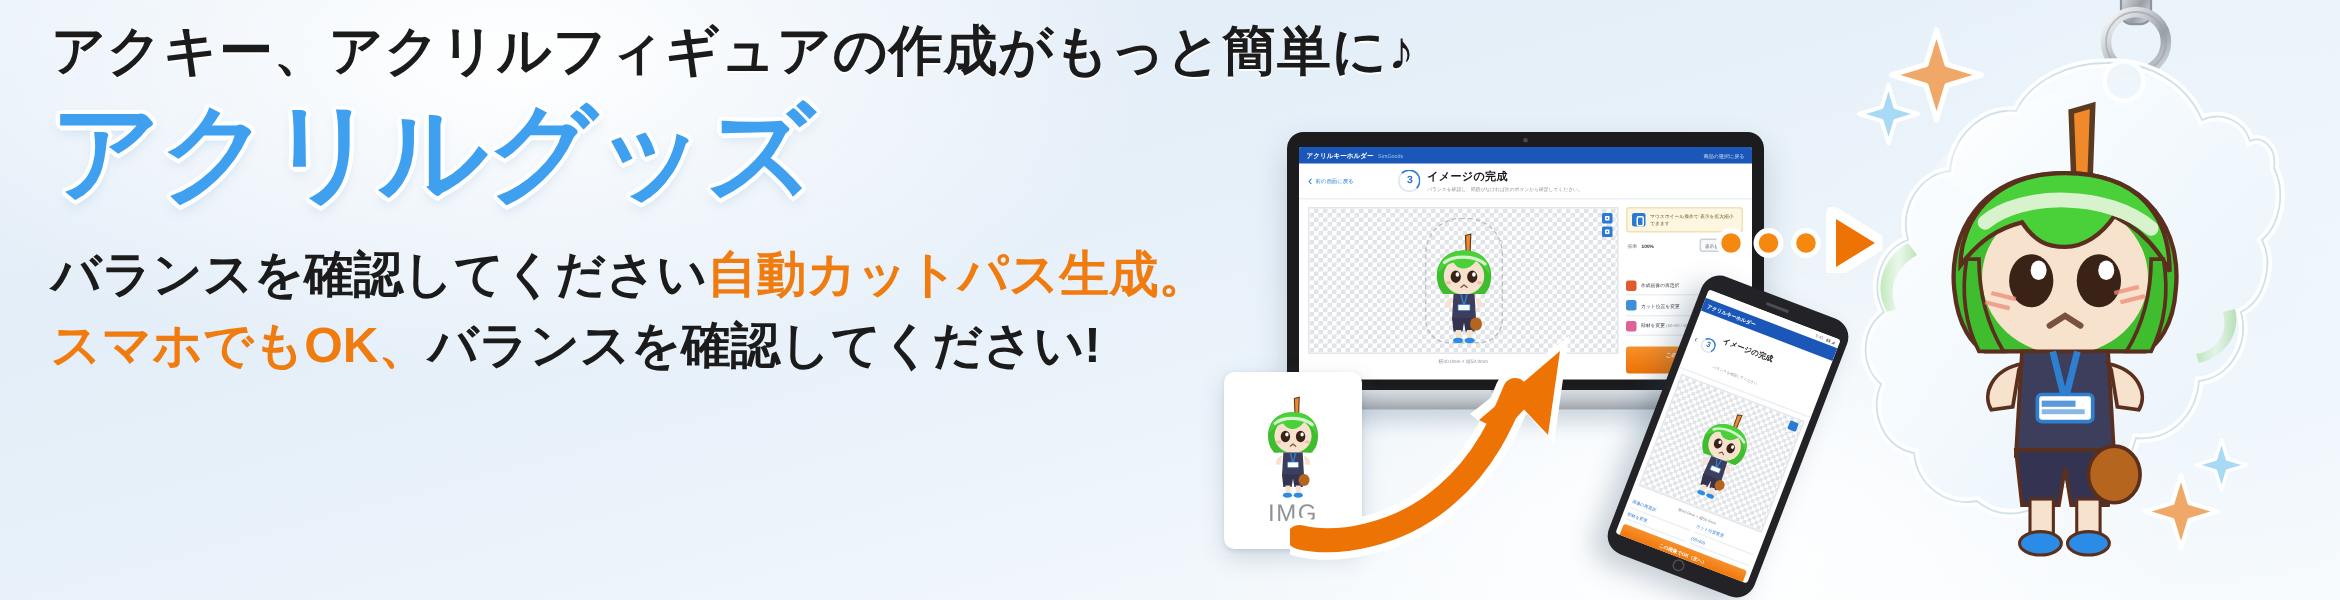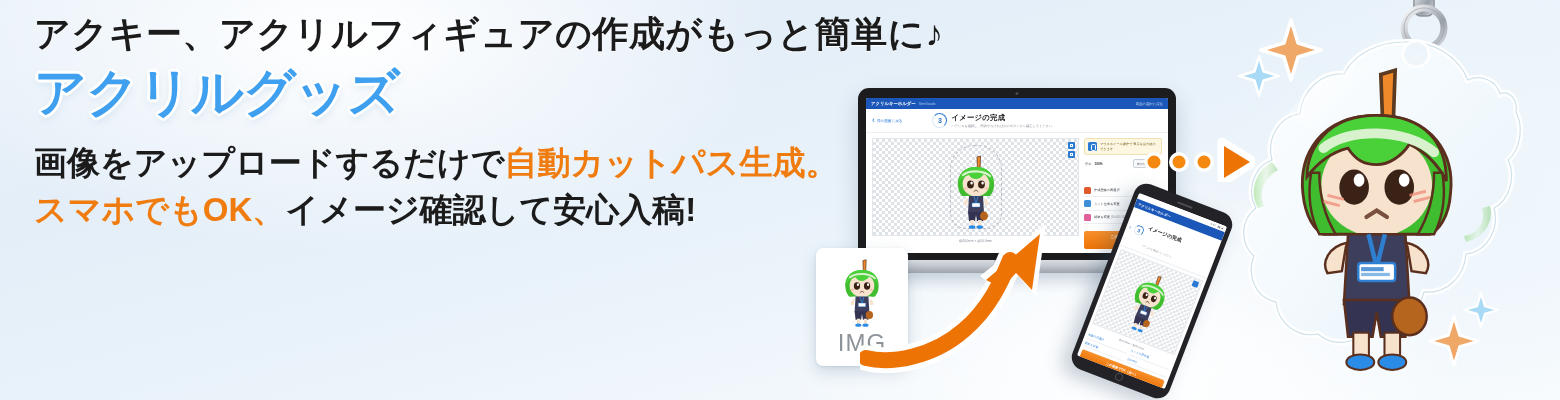--- a/index.html
+++ b/index.html
@@ -29,21 +29,21 @@
     font-size:36px; font-weight:bold; color:#1b1b1b;
     letter-spacing:0.5px; line-height:1.2; white-space:nowrap;
     text-shadow:0 1px 0 rgba(255,255,255,.85);
   }
 
   .head {
     margin-top:12px;
     font-weight:bold; line-height:0.98; letter-spacing:-1px;
   }
   .head-l1, .head-l2 { display:block; white-space:nowrap; }
-  .head-l1 { font-size:52px; }
+  .head-l1 { font-size:72px; }
   .head-l2 { font-size:76px; margin-top:8px; }
   .bl { color:#3fa0f0; }
   .bl-d { color:#2a8ce8; }
   .head .bl, .head .bl-d {
     text-shadow:
       3px 0 0 #fff, -3px 0 0 #fff, 0 3px 0 #fff, 0 -3px 0 #fff,
       2px 2px 0 #fff, -2px 2px 0 #fff, 2px -2px 0 #fff, -2px -2px 0 #fff,
       0 4px 8px rgba(120,170,210,.30);
   }
 
@@ -188,21 +188,21 @@
     border-radius:2px; text-align:center; font-size:3.2px; font-weight:bold; padding:3px 0;
   }
 
   
   .imgcard {
     position:absolute; left:16px; top:248px; width:92px; height:118px;
     background:#fff; border-radius:7px;
     box-shadow:0 6px 16px rgba(60,90,120,.20), 0 1px 3px rgba(60,90,120,.14);
     display:flex; flex-direction:column; align-items:center; justify-content:center; gap:2px;
   }
-  .imgcard .lbl { font-size:24px; color:#8d9399; letter-spacing:1px; font-weight:normal; }
+  .imgcard .lbl { font-size:16px; color:#8d9399; letter-spacing:1px; font-weight:normal; }
 
   
   .arrow-curve { position:absolute; left:60px; top:218px; width:220px; height:160px; pointer-events:none; }
   .arrow-dots { position:absolute; left:340px; top:138px; width:115px; height:44px; pointer-events:none; }
 
   
   .chibi { position:relative; }
   .chibi svg { display:block; }
 
   
@@ -222,24 +222,24 @@
     <div class="kicker">アクキー、アクリルフィギュアの作成がもっと簡単に♪</div>
 
     <div class="head">
       <span class="head-l1">
         <span class="bl">アクリルグッズ</span>
       </span>
     </div>
 
     <div class="sub">
       <span class="sub-line">
-        <span class="blk">画像をアップロードするだけで</span><span class="org">自動カットパス生成。</span>
+        <span class="blk">バランスを確認してください</span><span class="org">自動カットパス生成。</span>
       </span>
       <span class="sub-line">
-        <span class="org">スマホでもOK、</span><span class="blk">イメージ確認して安心入稿!</span>
+        <span class="org">スマホでもOK、</span><span class="blk">バランスを確認してください!</span>
       </span>
     </div>
   </div>
 
   <div class="devices">
 
     <div class="laptop">
       <div class="lid">
         <div class="cam"></div>
         <div class="screen">

